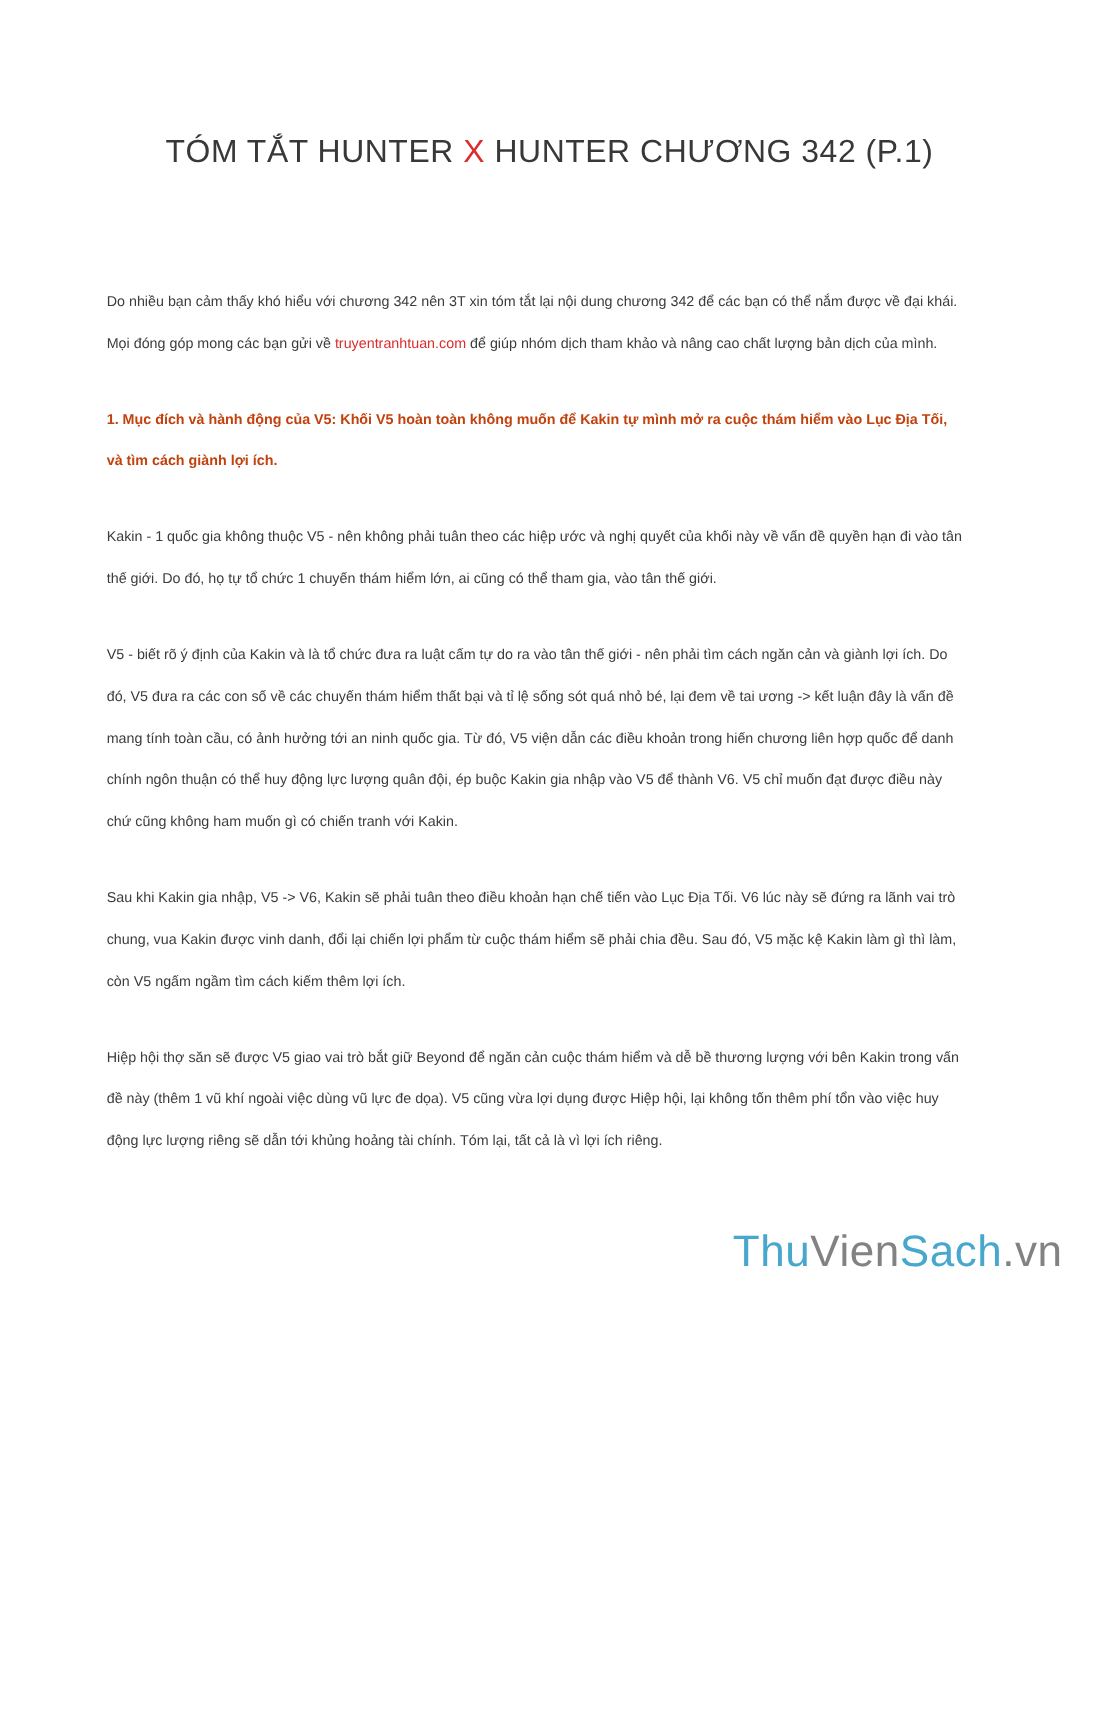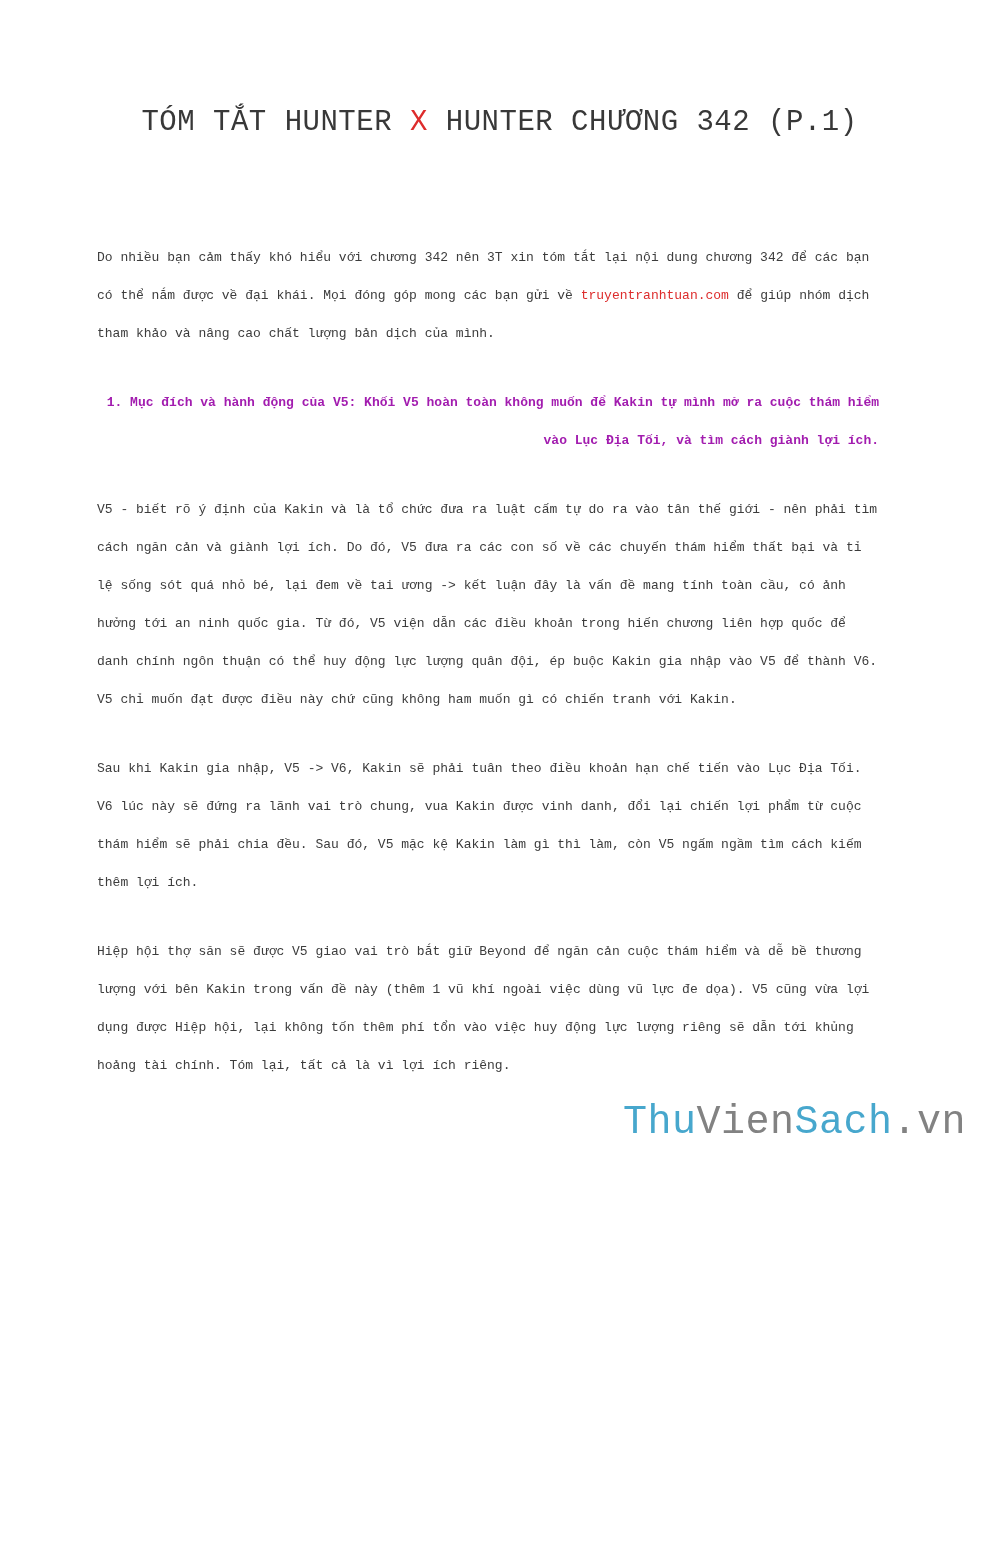--- a/index.html
+++ b/index.html
@@ -1,44 +1,44 @@
 <!DOCTYPE html>
 <html><head>
 <meta charset="utf-8">
 <style>
   * { margin: 0; padding: 0; box-sizing: border-box; }
   html, body { background: #ffffff; }
   .page {
     position: relative;
     width: 999px;
     height: 1158px;
-    margin: 0 auto;
+    margin: 16px auto;
     background: #ffffff;
-    font-family: Liberation Mono, monospace;
+    font-family: Liberation Sans, sans-serif;
     color: #3c3c3c;
     overflow: hidden;
   }
   .page-title {
     padding-top: 106px;
     text-align: center;
     font-size: 29px;
     font-weight: 400;
     color: #383838;
     letter-spacing: 0.5px;
   }
   .accent-red { color: #dd2c2c; }
   .content {
     width: 782px;
     margin: 100px 0 0 97px;
     font-size: 13px;
     line-height: 38px;
     color: #3c3c3c;
   }
   .content p { margin-bottom: 31px; }
-  .section-heading { font-weight: 700; color: #a21caf; text-align: right; }
+  .section-heading { font-weight: 700; color: #c2410c; }
   .inline-link {
     color: #dd2c2c;
     text-decoration: none;
     cursor: pointer;
   }
   .site-logo {
     position: absolute;
     right: 33px;
     bottom: 13px;
     font-size: 40px;
@@ -55,20 +55,21 @@
 <div class="page">
 
   <h1 class="page-title"><span>TÓM TẮT HUNTER </span><span class="accent-red">X</span><span> HUNTER CHƯƠNG 342 (P.1)</span></h1>
 
   <div class="content">
 
     <p><span>Do nhiều bạn cảm thấy khó hiểu với chương 342 nên 3T xin tóm tắt lại nội dung chương 342 để các bạn có thể nắm được về đại khái. Mọi đóng góp mong các bạn gửi về </span><a class="inline-link">truyentranhtuan.com</a><span> để giúp nhóm dịch tham khảo và nâng cao chất lượng bản dịch của mình.</span></p>
 
     <p class="section-heading">1. Mục đích và hành động của V5: Khối V5 hoàn toàn không muốn để Kakin tự mình mở ra cuộc thám hiểm vào Lục Địa Tối, và tìm cách giành lợi ích.</p>
 
+    <p>Kakin - 1 quốc gia không thuộc V5 - nên không phải tuân theo các hiệp ước và nghị quyết của khối này về vấn đề quyền hạn đi vào tân thế giới. Do đó, họ tự tổ chức 1 chuyến thám hiểm lớn, ai cũng có thể tham gia, vào tân thế giới.</p>
 
     <p>V5 - biết rõ ý định của Kakin và là tổ chức đưa ra luật cấm tự do ra vào tân thế giới - nên phải tìm cách ngăn cản và giành lợi ích. Do đó, V5 đưa ra các con số về các chuyến thám hiểm thất bại và tỉ lệ sống sót quá nhỏ bé, lại đem về tai ương -&gt; kết luận đây là vấn đề mang tính toàn cầu, có ảnh hưởng tới an ninh quốc gia. Từ đó, V5 viện dẫn các điều khoản trong hiến chương liên hợp quốc để danh chính ngôn thuận có thể huy động lực lượng quân đội, ép buộc Kakin gia nhập vào V5 để thành V6. V5 chỉ muốn đạt được điều này chứ cũng không ham muốn gì có chiến tranh với Kakin.</p>
 
     <p>Sau khi Kakin gia nhập, V5 -&gt; V6, Kakin sẽ phải tuân theo điều khoản hạn chế tiến vào Lục Địa Tối. V6 lúc này sẽ đứng ra lãnh vai trò chung, vua Kakin được vinh danh, đổi lại chiến lợi phẩm từ cuộc thám hiểm sẽ phải chia đều. Sau đó, V5 mặc kệ Kakin làm gì thì làm, còn V5 ngấm ngầm tìm cách kiếm thêm lợi ích.</p>
 
     <p>Hiệp hội thợ săn sẽ được V5 giao vai trò bắt giữ Beyond để ngăn cản cuộc thám hiểm và dễ bề thương lượng với bên Kakin trong vấn đề này (thêm 1 vũ khí ngoài việc dùng vũ lực đe dọa). V5 cũng vừa lợi dụng được Hiệp hội, lại không tốn thêm phí tổn vào việc huy động lực lượng riêng sẽ dẫn tới khủng hoảng tài chính. Tóm lại, tất cả là vì lợi ích riêng.</p>
 
   </div>
 
   <div class="site-logo"><span class="logo-blue">Thu</span><span class="logo-gray">Vien</span><span class="logo-blue">Sach</span><span class="logo-gray">.vn</span></div>

